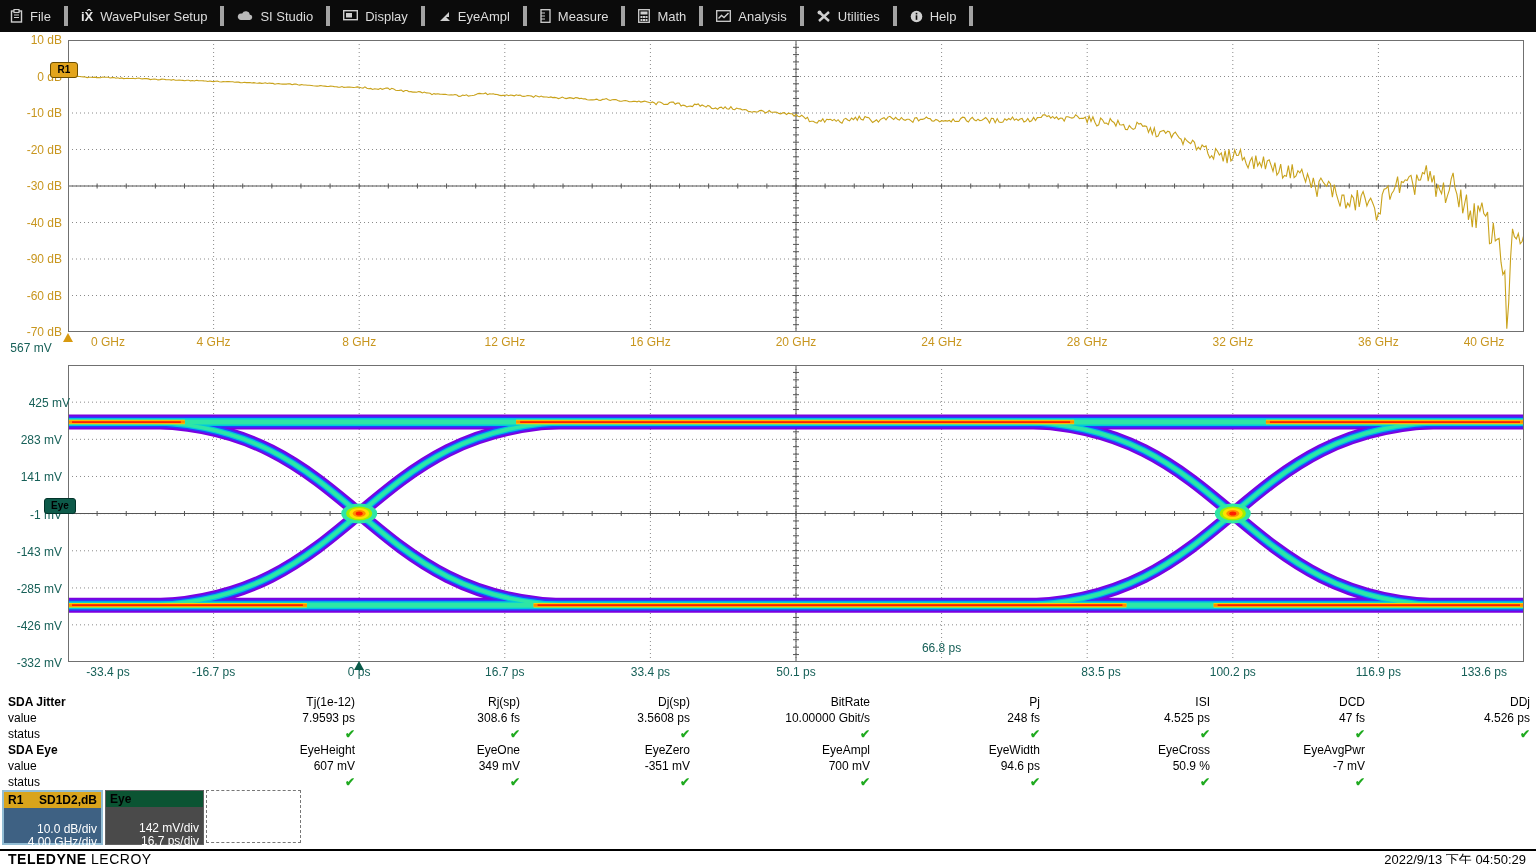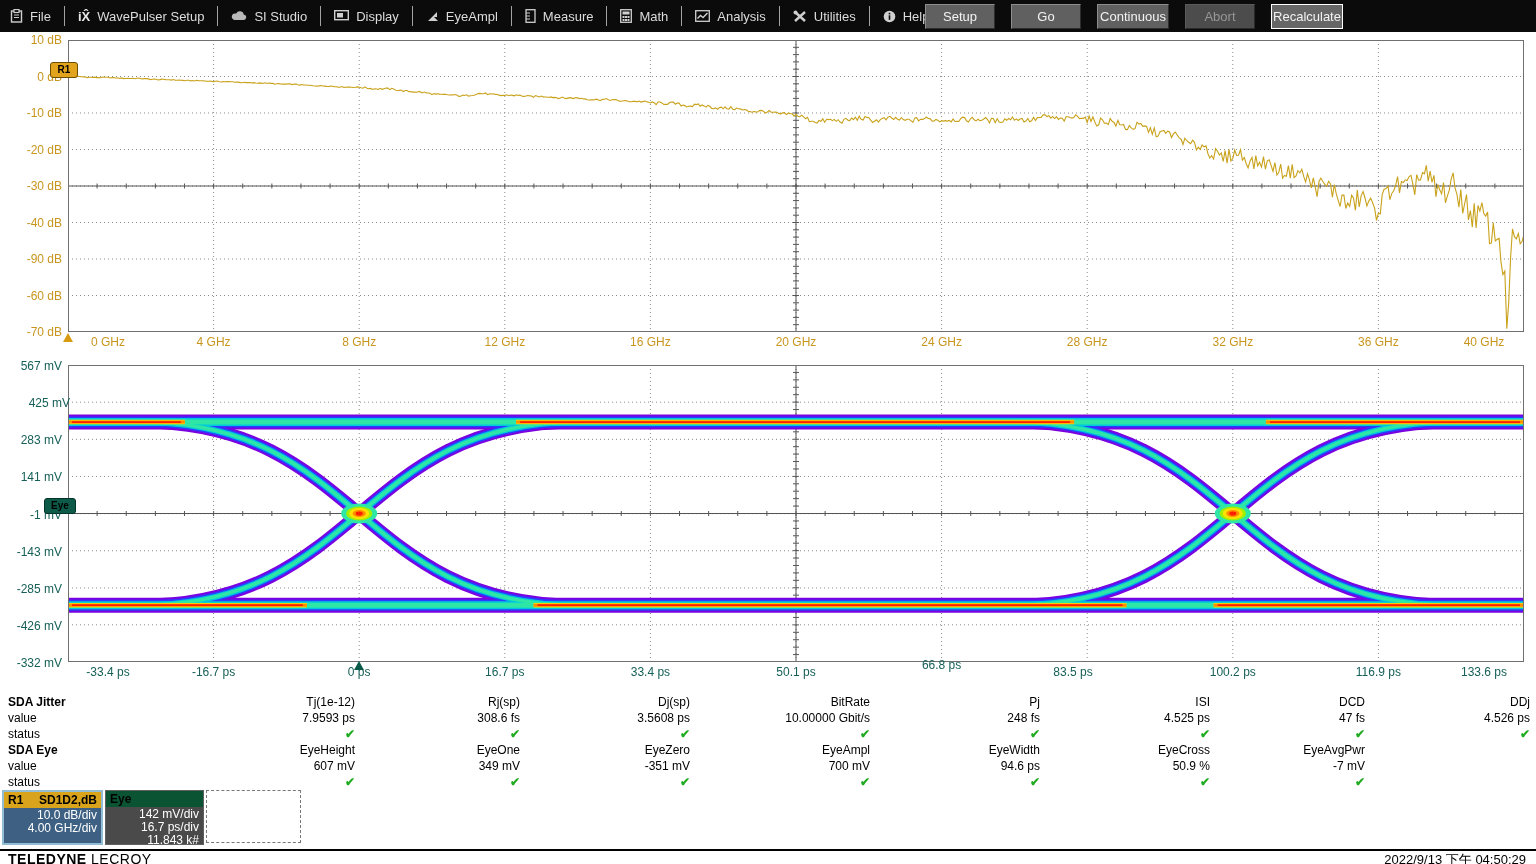--- a/index.html
+++ b/index.html
@@ -2,21 +2,21 @@
 <html><head>
 <meta charset="utf-8">
 <style>
   html,body{margin:0;padding:0;background:#222;}
   .screen{position:relative;width:1536px;height:864px;background:#ffffff;
           font-family:"Liberation Sans",sans-serif;overflow:hidden;}
   
   .menubar{position:absolute;left:0;top:0;width:1536px;height:32px;background:#0b0b0b;
            display:flex;align-items:center;color:#dcdcdc;font-size:13px;}
   .menu-item{display:flex;align-items:center;gap:7px;padding:0 13px;height:20px;
-             border-right:1px solid #a3a3a3;cursor:default;white-space:nowrap;}
+             border-right:4px solid #a3a3a3;cursor:default;white-space:nowrap;}
   .menu-item:first-child{padding-left:10px;}
   .menu-item svg{display:block;}
   .ix-glyph{font-weight:bold;font-style:normal;font-size:13px;color:#e8e8e8;}
   .actions{position:absolute;left:925px;top:4px;display:flex;gap:16px;}
   .abtn{width:68px;height:23px;background:#606060;color:#f2f2f2;font-size:13px;
         display:flex;align-items:center;justify-content:center;
         border-top:1px solid #8d8d8d;border-left:1px solid #8d8d8d;
         border-bottom:1px solid #2e2e2e;border-right:1px solid #2e2e2e;}
   .abtn.wide{width:70px;}
   .abtn.disabled{background:#4c4c4c;color:#969696;border-color:#5a5a5a #2a2a2a #2a2a2a #5a5a5a;}
@@ -38,21 +38,21 @@
   
   .mrow-head{position:absolute;left:8px;font-size:12px;font-weight:bold;color:#000;}
   .mrow-sub{position:absolute;left:8px;font-size:12px;color:#000;}
   .mcell{position:absolute;width:150px;text-align:right;font-size:12px;color:#000;white-space:nowrap;}
   .mcheck{position:absolute;width:150px;text-align:right;padding-right:12px;font-size:12px;
           color:#1faa1f;font-weight:bold;}
   
   .desc{position:absolute;top:790px;height:55px;font-size:12px;box-sizing:border-box;}
   .desc .hdr{height:16px;display:flex;justify-content:space-between;align-items:center;
              padding:0 4px;color:#000;font-weight:bold;}
-  .desc .bdy{text-align:right;color:#fff;padding:1px 4px 0 0;line-height:13px;}
+  .desc .bdy{text-align:right;color:#fff;padding:15px 4px 0 0;line-height:13px;}
   .desc-r1{left:2px;width:101px;border:2px solid #93bdd4;background:#3e6183;}
   .desc-r1 .hdr{background:#d9a41c;}
   .desc-eye{left:105px;width:99px;border:1px solid #606060;background:#4a4a4a;}
   .desc-eye .hdr{background:#0b5433;justify-content:flex-start;}
   .desc-empty{left:206px;width:95px;height:53px;border:1px dashed #777;background:transparent;}
   
   .foot-line{position:absolute;left:0;top:849px;width:1536px;height:2px;background:#000;}
   .brand{position:absolute;left:8px;top:851px;font-size:14px;color:#000;letter-spacing:0.5px;}
   .brand b{font-weight:900;}
   .brand span{font-weight:500;}
@@ -154,27 +154,20 @@
           <svg width="13" height="13" viewBox="0 0 13 13">
             <circle cx="6.5" cy="6.5" r="5.8" fill="#cfcfcf"></circle>
             <rect x="5.7" y="5.3" width="1.6" height="4.5" fill="#0b0b0b"></rect>
             <rect x="5.7" y="2.8" width="1.6" height="1.6" fill="#0b0b0b"></rect>
           </svg>
         </span>
       <span>Help</span>
     </div>
   </div>
 
-  <div class="actions">
-    <div class="abtn">Setup</div>
-    <div class="abtn">Go</div>
-    <div class="abtn wide">Continuous</div>
-    <div class="abtn disabled">Abort</div>
-    <div class="abtn wide focused">Recalculate</div>
-  </div>
 
   <svg id="sp-plot" class="plot-svg" style="left:68px;top:40px" width="1456" height="292">
       <line x1="145.6" y1="0" x2="145.6" y2="292" stroke="#8a8a8a" stroke-width="1" stroke-dasharray="1 3"></line>
       <line x1="291.2" y1="0" x2="291.2" y2="292" stroke="#8a8a8a" stroke-width="1" stroke-dasharray="1 3"></line>
       <line x1="436.8" y1="0" x2="436.8" y2="292" stroke="#8a8a8a" stroke-width="1" stroke-dasharray="1 3"></line>
       <line x1="582.4" y1="0" x2="582.4" y2="292" stroke="#8a8a8a" stroke-width="1" stroke-dasharray="1 3"></line>
       <line x1="728" y1="0" x2="728" y2="292" stroke="#8a8a8a" stroke-width="1" stroke-dasharray="1 3"></line>
       <line x1="873.6" y1="0" x2="873.6" y2="292" stroke="#8a8a8a" stroke-width="1" stroke-dasharray="1 3"></line>
       <line x1="1019.1999999999999" y1="0" x2="1019.1999999999999" y2="292" stroke="#8a8a8a" stroke-width="1" stroke-dasharray="1 3"></line>
       <line x1="1164.8" y1="0" x2="1164.8" y2="292" stroke="#8a8a8a" stroke-width="1" stroke-dasharray="1 3"></line>
@@ -467,39 +460,39 @@
       <ellipse cx="291.2" cy="148.5" rx="6.5" ry="3.5" fill="#ff8c00"></ellipse>
       <ellipse cx="291.2" cy="148.5" rx="3.5" ry="2" fill="#ff1e00"></ellipse>
       <ellipse cx="1164.8" cy="148.5" rx="18" ry="10" fill="#2ee6a6"></ellipse>
       <ellipse cx="1164.8" cy="148.5" rx="13" ry="7" fill="#a0f000"></ellipse>
       <ellipse cx="1164.8" cy="148.5" rx="10" ry="5.5" fill="#ffe000"></ellipse>
       <ellipse cx="1164.8" cy="148.5" rx="6.5" ry="3.5" fill="#ff8c00"></ellipse>
       <ellipse cx="1164.8" cy="148.5" rx="3.5" ry="2" fill="#ff1e00"></ellipse>
       <rect x="0.5" y="0.5" width="1455" height="296" fill="none" stroke="#707070" stroke-width="1"></rect>
     </svg>
   <div id="eye-ylabels">
-      <div class="ylab eye-col" style="left: 0px; top: 359px;">567 mV</div>
+      <div class="ylab eye-col" style="left: 0px; top: 341px; text-align: center;">567 mV</div>
       <div class="ylab eye-col" style="left: 8px; top: 396.158px;">425 mV</div>
       <div class="ylab eye-col" style="left: 0px; top: 433.315px;">283 mV</div>
       <div class="ylab eye-col" style="left: 0px; top: 470.473px;">141 mV</div>
       <div class="ylab eye-col" style="left: 0px; top: 507.631px;">-1 mV</div>
       <div class="ylab eye-col" style="left: 0px; top: 544.789px;">-143 mV</div>
       <div class="ylab eye-col" style="left: 0px; top: 581.946px;">-285 mV</div>
       <div class="ylab eye-col" style="left: 0px; top: 618.842px;">-426 mV</div>
       <div class="ylab eye-col" style="left: 0px; top: 656px;">-332 mV</div>
     </div>
   <div id="eye-xlabels">
       <div class="xlab eye-col" style="left: 68px; top: 665px;">-33.4 ps</div>
       <div class="xlab eye-col" style="left: 173.6px; top: 665px;">-16.7 ps</div>
       <div class="xlab eye-col" style="left: 319.2px; top: 665px;">0 ps</div>
       <div class="xlab eye-col" style="left: 464.8px; top: 665px;">16.7 ps</div>
       <div class="xlab eye-col" style="left: 610.4px; top: 665px;">33.4 ps</div>
       <div class="xlab eye-col" style="left: 756px; top: 665px;">50.1 ps</div>
-      <div class="xlab eye-col" style="left: 901.6px; top: 658px;">66.8 ps</div>
-      <div class="xlab eye-col" style="left: 1033px; top: 665px;">83.5 ps</div>
+      <div class="xlab eye-col" style="left: 901.6px; top: 641px;">66.8 ps</div>
+      <div class="xlab eye-col" style="left: 1061px; top: 665px;">83.5 ps</div>
       <div class="xlab eye-col" style="left: 1192.8px; top: 665px;">100.2 ps</div>
       <div class="xlab eye-col" style="left: 1338.4px; top: 665px;">116.9 ps</div>
       <div class="xlab eye-col" style="left: 1444px; top: 665px;">133.6 ps</div>
     </div>
   <div class="badge eye-badge">Eye</div>
   <div class="tri-up tri-eye"></div>
 
   <div id="meas-table">
       <div class="mrow-head" style="top: 695px;">SDA Jitter</div>
       <div class="mrow-sub" style="top: 711px;">value</div>

